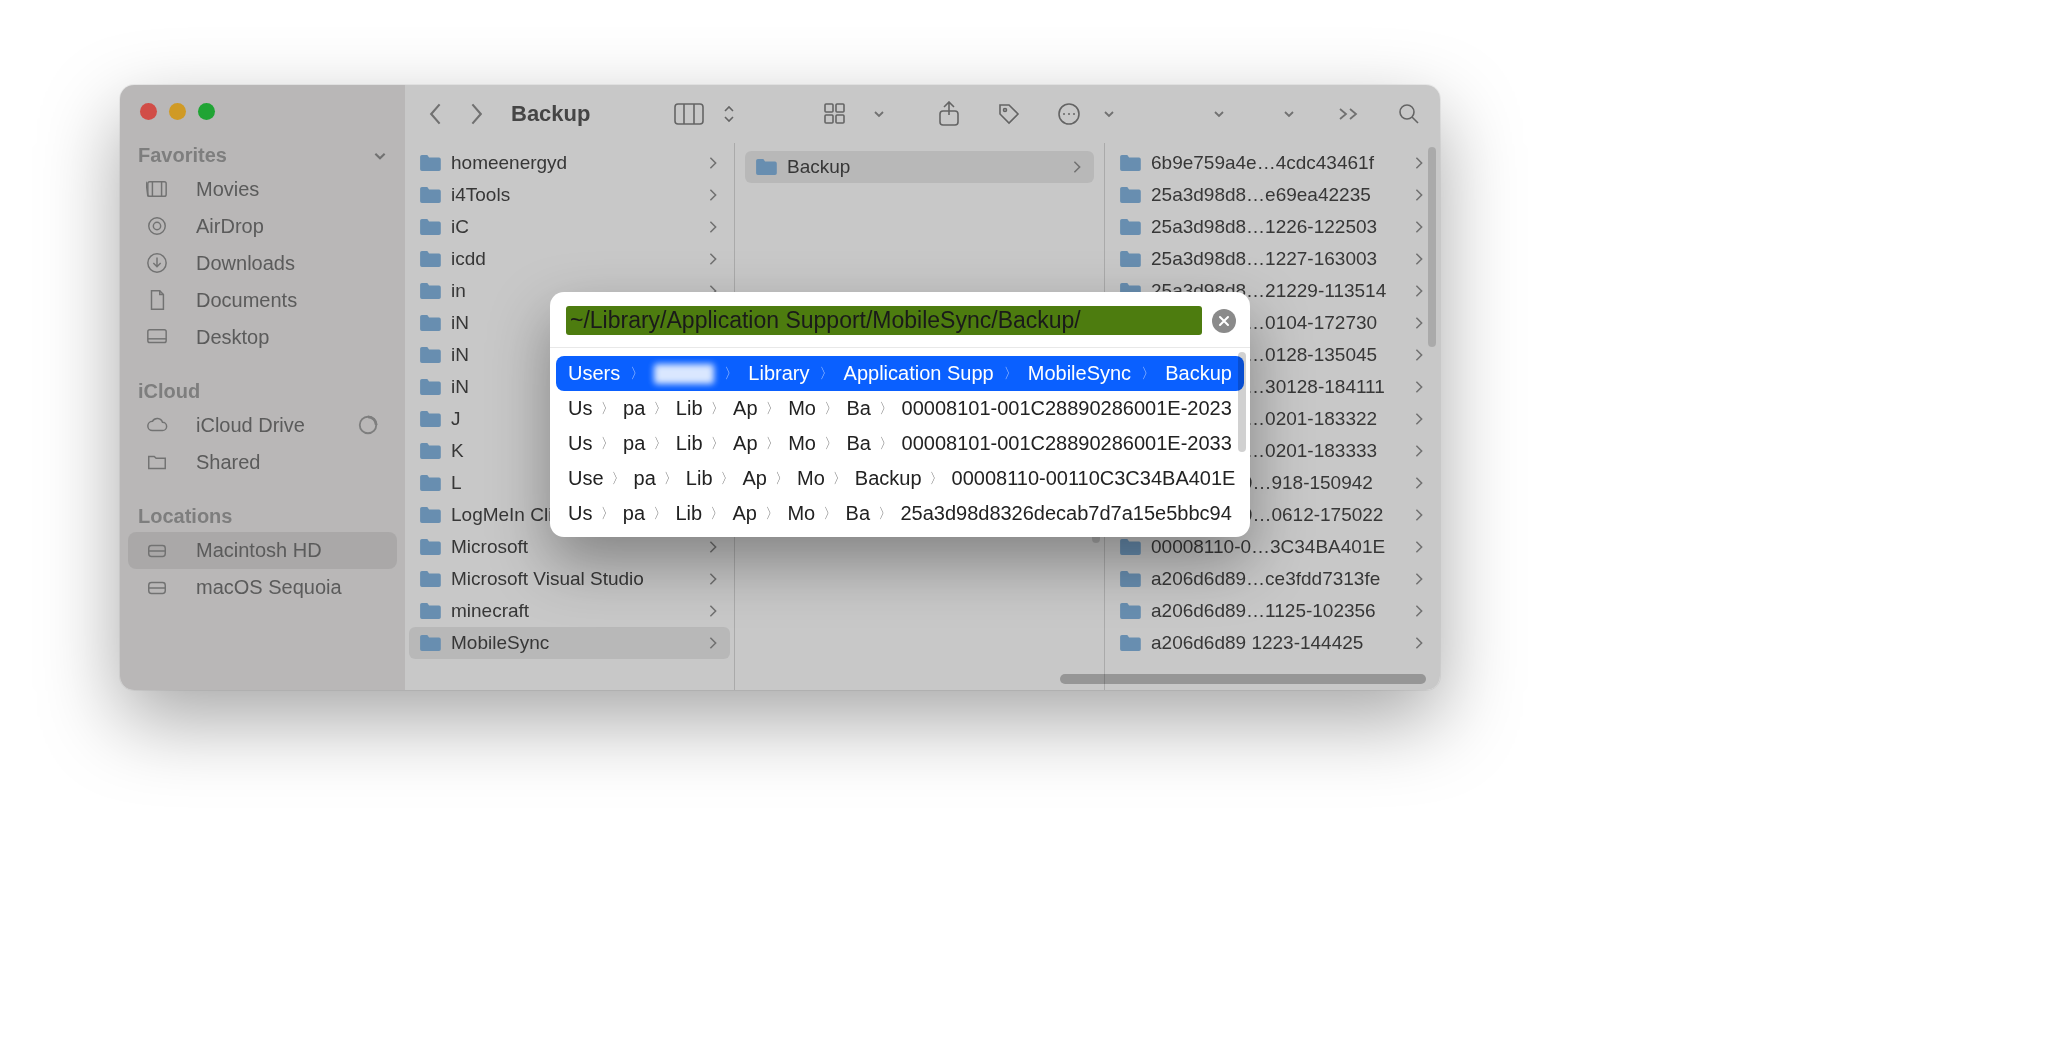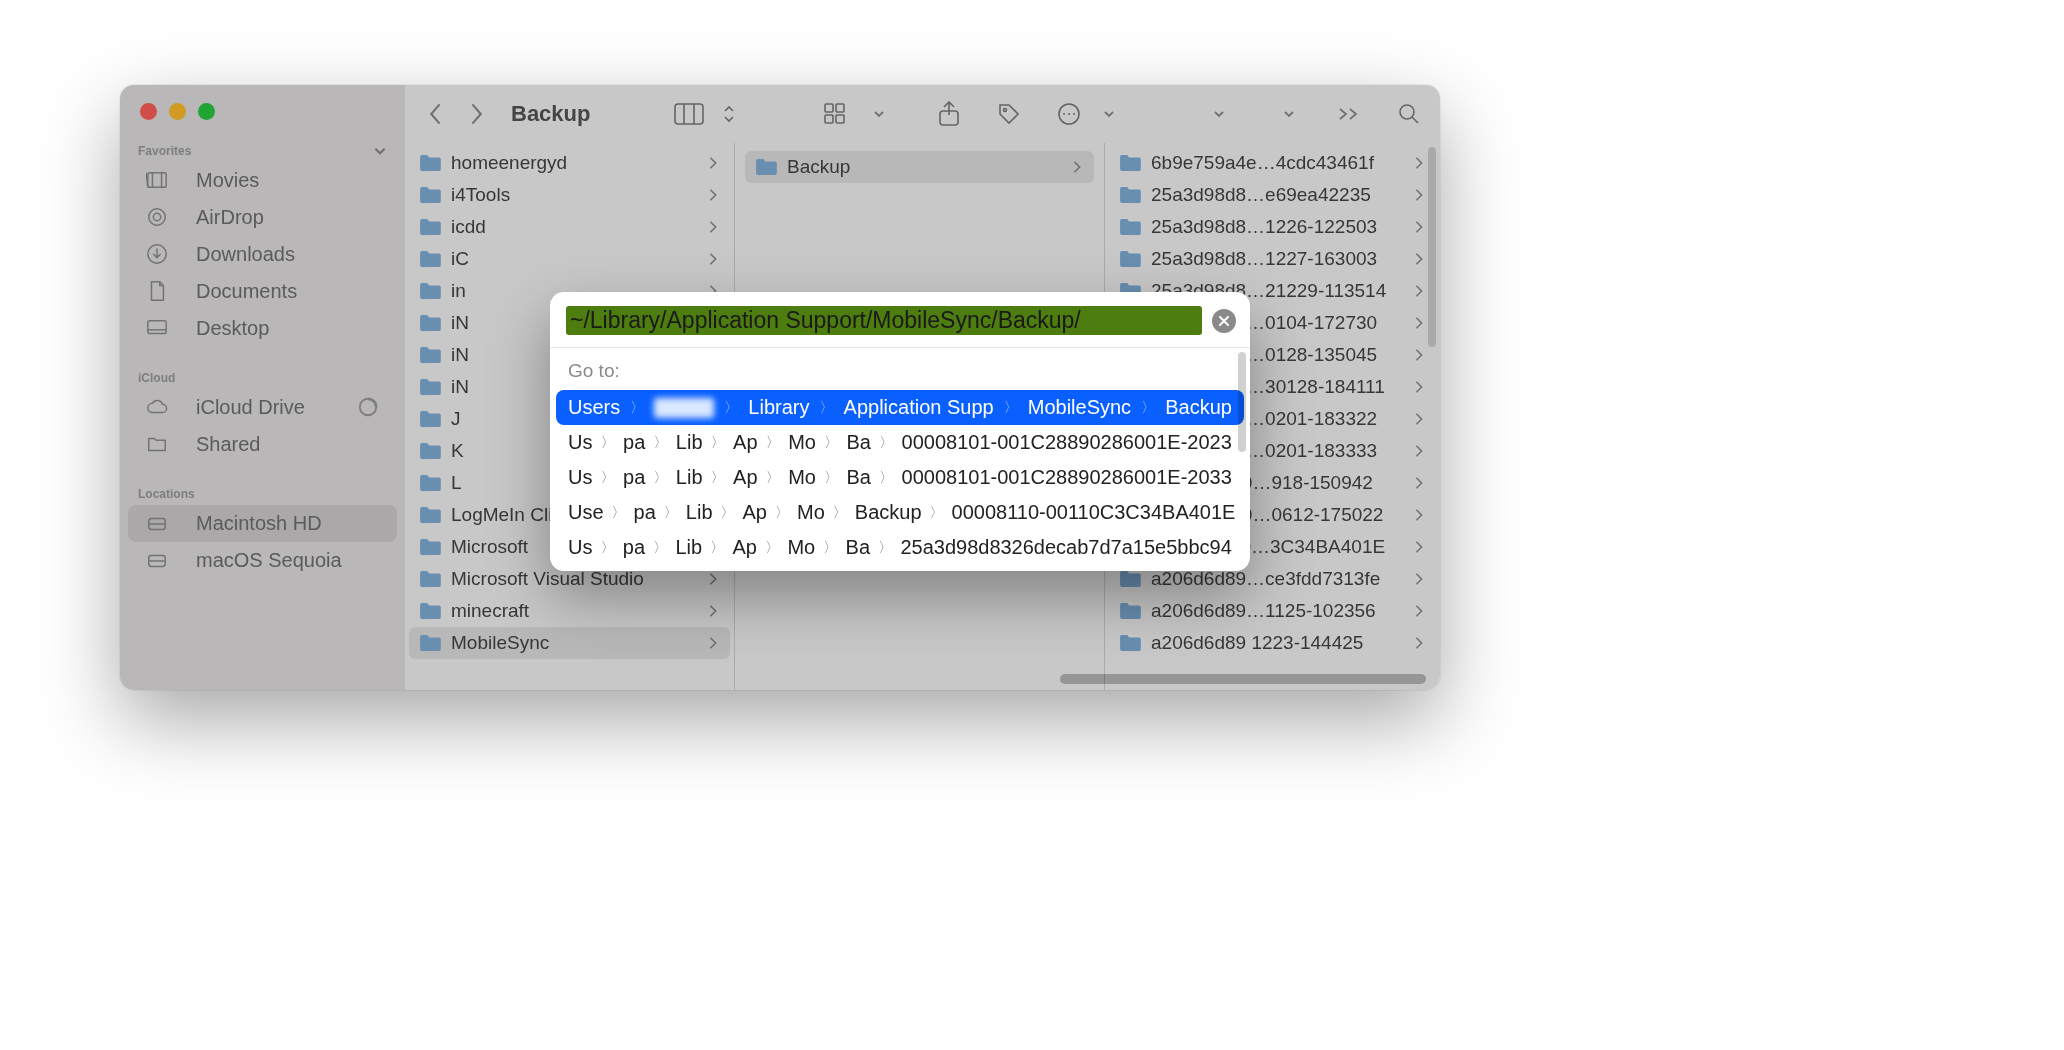--- a/index.html
+++ b/index.html
@@ -4,21 +4,21 @@
 <style>
 :root { --fg:#3b3b3b; --dim:#8a8a8a; --sel:#0a60ff; --folder:#7faed7; --bg:#ededed; --side:#e2e0e0; --lightbg:#f5f5f5; --border:#d0d0d0; }
 * { box-sizing:border-box; font-family:-apple-system,"Helvetica Neue",Helvetica,Arial,sans-serif; }
 body { margin:0; background:#fff; width:2064px; height:1050px; position:relative; }
 .window { position:absolute; left:120px; top:85px; width:1320px; height:605px; background:var(--bg); border-radius:14px; box-shadow:0 30px 80px rgba(0,0,0,.35),0 0 0 1px rgba(0,0,0,.05); overflow:hidden; display:flex; }
 .overlay { position:absolute; inset:0; background:rgba(0,0,0,.18); pointer-events:none; }
 .sidebar { width:285px; background:var(--side); display:flex; flex-direction:column; padding:12px 0 0; font-size:20px; color:#6f6f6f; position:relative; }
 .traffic { display:flex; gap:12px; padding:6px 0 18px 20px; }
 .dot { width:17px; height:17px; border-radius:50%; }
 .red{background:#ff5f57}.yellow{background:#febc2e}.green{background:#28c840}
-.sec-head { display:flex; align-items:center; justify-content:space-between; padding:6px 18px 4px; font-size:12px; color:#9a9a9a; font-weight:600; }
+.sec-head { display:flex; align-items:center; justify-content:space-between; padding:6px 18px 4px; font-size:20px; color:#9a9a9a; font-weight:600; }
 .side-item { display:flex; align-items:flex-start; gap:28px; padding:7px 18px; border-radius:8px; margin:0 8px; }
 .side-item.sel { background:rgba(0,0,0,.08); }
 .side-ico { width:22px; height:22px; stroke:#8c8c8c; fill:none; stroke-width:1.6; flex:none; }
 .side-label { white-space:nowrap; overflow:hidden; text-overflow:ellipsis; }
 .progress-ring { margin-left:auto; width:22px; height:22px; stroke:#9a9a9a; fill:none; stroke-width:2; }
 .main { flex:1; display:flex; flex-direction:column; background:var(--lightbg); }
 .toolbar { display:flex; align-items:center; gap:10px; padding:10px 16px; height:58px; color:#7b7b7b; }
 .tbtn { width:30px; height:30px; display:flex; align-items:center; justify-content:center; stroke:#7b7b7b; fill:none; stroke-width:1.6; }
 .title { font-size:22px; font-weight:600; color:#555; margin:0 10px; }
 .spacer { flex:1; }
@@ -260,30 +260,30 @@
             </svg>
             <span class="fname">i4Tools</span>
             <svg class="row-chev chev" viewBox="0 0 10 16">
               <path d="M2 2 L8 8 L2 14"></path>
             </svg>
           </div>
           <div class="row">
             <svg class="fold-ico" viewBox="0 0 24 20">
               <path d="M1 3 A2 2 0 0 1 3 1 H9 L11 4 H22 A2 2 0 0 1 24 6 V17 A2 2 0 0 1 22 19 H3 A2 2 0 0 1 1 17 Z"></path>
             </svg>
+            <span class="fname">iC</span>
+            <svg class="row-chev chev" viewBox="0 0 10 16">
+              <path d="M2 2 L8 8 L2 14"></path>
+            </svg>
+          </div>
+          <div class="row">
+            <svg class="fold-ico" viewBox="0 0 24 20">
+              <path d="M1 3 A2 2 0 0 1 3 1 H9 L11 4 H22 A2 2 0 0 1 24 6 V17 A2 2 0 0 1 22 19 H3 A2 2 0 0 1 1 17 Z"></path>
+            </svg>
             <span class="fname">icdd</span>
-            <svg class="row-chev chev" viewBox="0 0 10 16">
-              <path d="M2 2 L8 8 L2 14"></path>
-            </svg>
-          </div>
-          <div class="row">
-            <svg class="fold-ico" viewBox="0 0 24 20">
-              <path d="M1 3 A2 2 0 0 1 3 1 H9 L11 4 H22 A2 2 0 0 1 24 6 V17 A2 2 0 0 1 22 19 H3 A2 2 0 0 1 1 17 Z"></path>
-            </svg>
-            <span class="fname">iC</span>
             <svg class="row-chev chev" viewBox="0 0 10 16">
               <path d="M2 2 L8 8 L2 14"></path>
             </svg>
           </div>
           <div class="row">
             <svg class="fold-ico" viewBox="0 0 24 20">
               <path d="M1 3 A2 2 0 0 1 3 1 H9 L11 4 H22 A2 2 0 0 1 24 6 V17 A2 2 0 0 1 22 19 H3 A2 2 0 0 1 1 17 Z"></path>
             </svg>
             <span class="fname">in</span>
             <svg class="row-chev chev" viewBox="0 0 10 16">
@@ -562,21 +562,20 @@
   <div class="pop-input-wrap">
     <div class="pop-input">~/Library/Application Support/MobileSync/Backup/</div>
     <div class="clear-btn">
       <svg width="12" height="12" viewBox="0 0 12 12">
           <path d="M2 2 L10 10 M10 2 L2 10" stroke="#fff" stroke-width="2" stroke-linecap="round"></path>
         </svg>
     </div>
   </div>
   <div class="pop-body">
     <div class="pop-rail"></div>
-    <div class="goto-label">Go to:</div>
     <div id="sugg-slot">
         <div class="sugg sel">
           <span>Users</span>
           <span class="crumb-sep">〉</span>
           <span class="redact"></span>
           <span class="crumb-sep">〉</span>
           <span>Library</span>
           <span class="crumb-sep">〉</span>
           <span>Application Supp</span>
           <span class="crumb-sep">〉</span>

